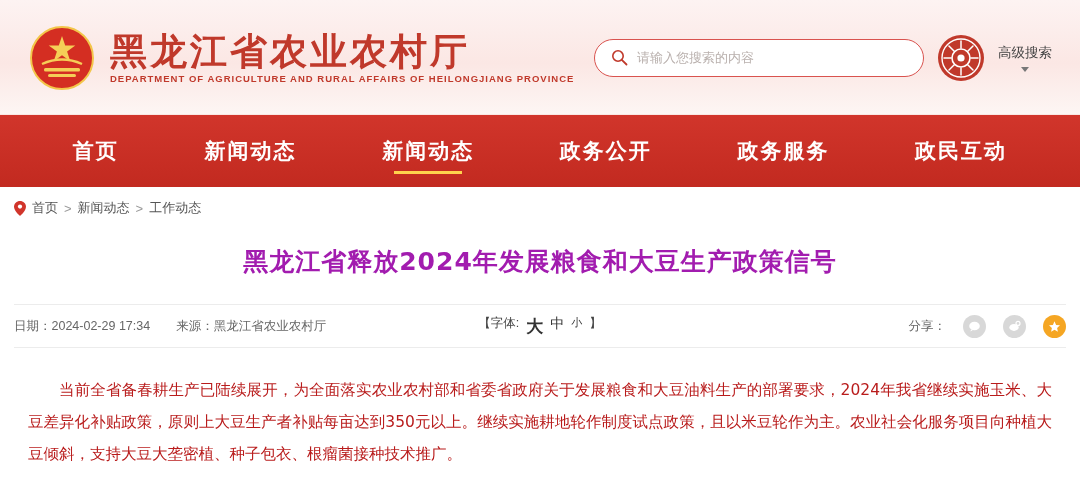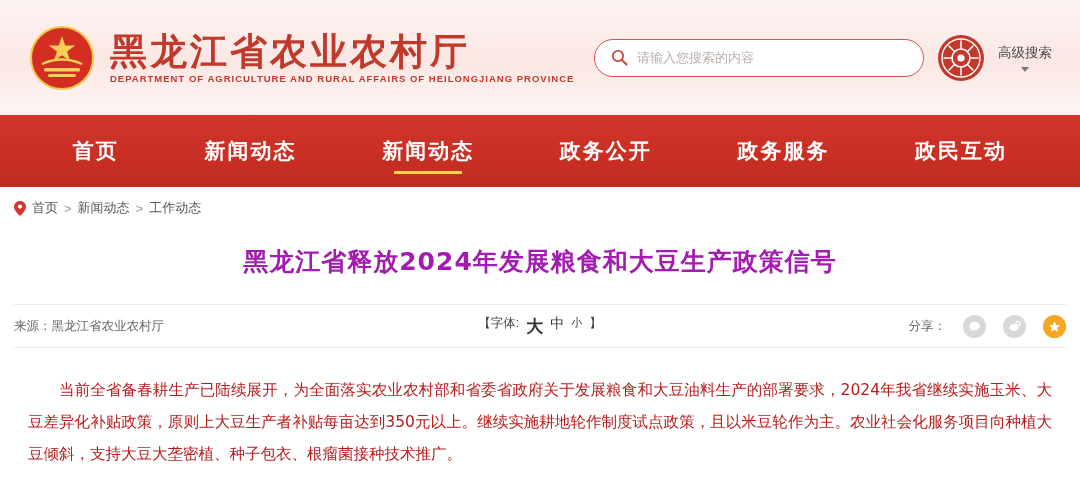--- a/index.html
+++ b/index.html
@@ -255,20 +255,23 @@
 </div>
 
 <div class="article">
 
   <div class="article-title">黑龙江省释放2024年发展粮食和大豆生产政策信号</div>
 
   <div class="meta-bar">
 
     <div class="meta-left">
       <span>
+        <span>日期：</span><span>2024-02-29 17:34</span>
+      </span>
+      <span>
         <span>来源：</span><span>黑龙江省农业农村厅</span>
       </span>
     </div>
 
     <div class="meta-center">
       <span>【字体:</span>
       <span class="fs-big">大</span>
       <span class="fs-mid">中</span>
       <span class="fs-sml">小</span>
       <span>】</span>

